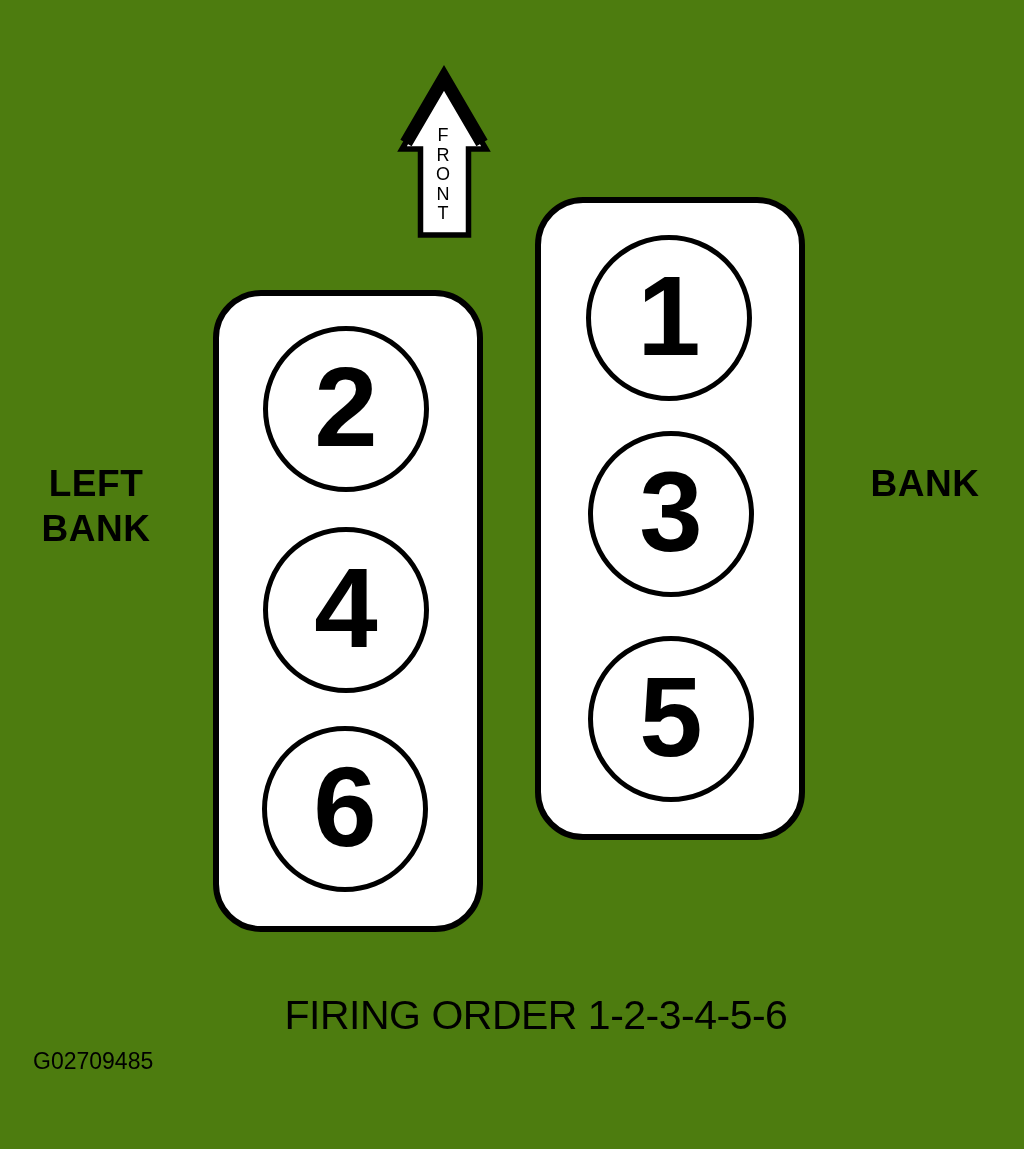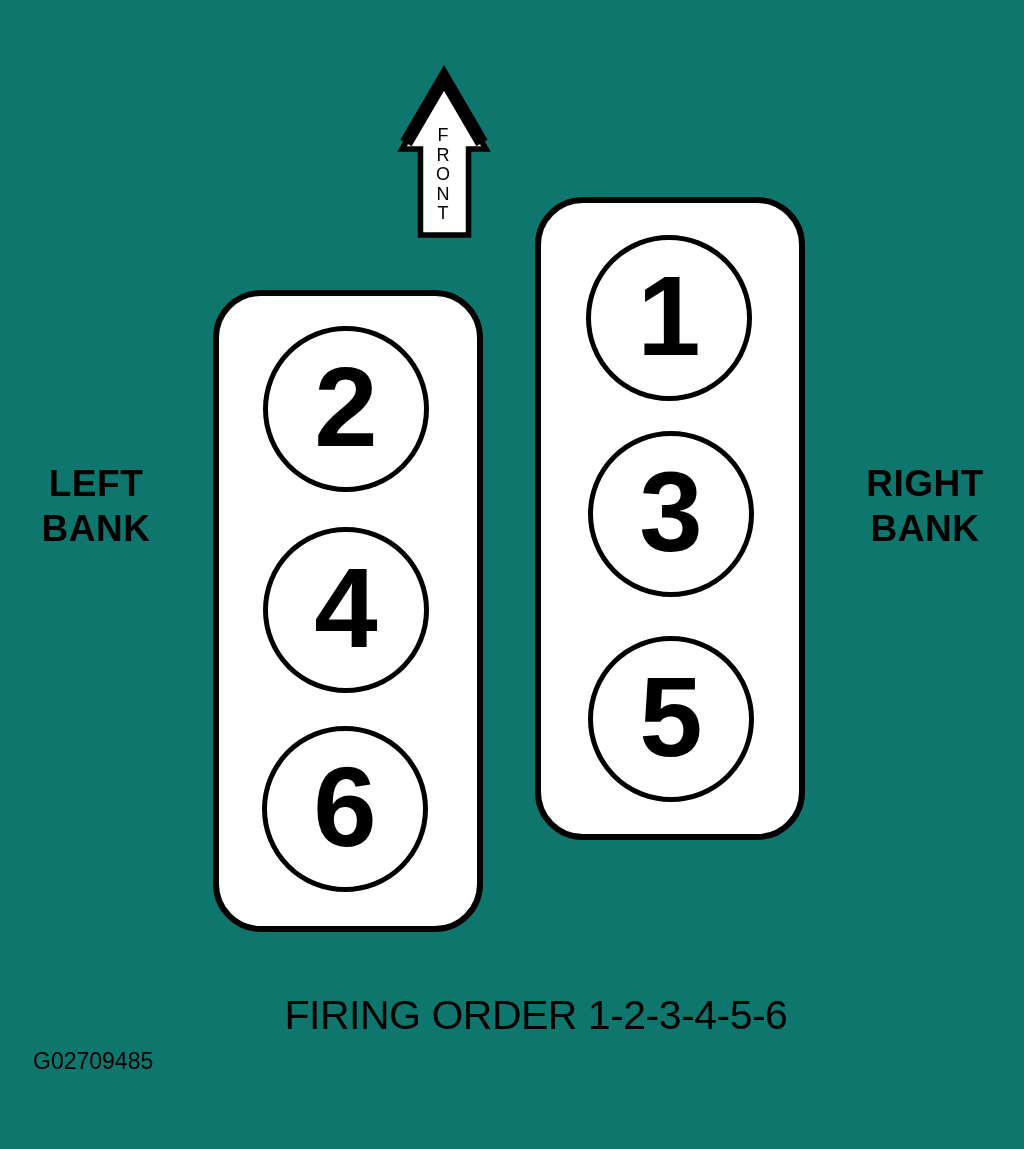--- a/index.html
+++ b/index.html
@@ -4,21 +4,21 @@
 <style>
   html, body {
     margin: 0;
     padding: 0;
     background: #ffffff;
   }
   .canvas {
     position: relative;
     width: 1024px;
     height: 1149px;
-    background: #0f766e;
+    background: #4d7c0f;
     font-family: "Liberation Sans", sans-serif;
     color: #000000;
     overflow: hidden;
   }
 
   
   .front-arrow-svg {
     position: absolute;
     left: 0;
     top: 0;
@@ -128,21 +128,20 @@
     <span>2</span>
   </div>
   <div class="cyl c4">
     <span>4</span>
   </div>
   <div class="cyl c6">
     <span>6</span>
   </div>
 
   <div class="bank-label right">
-    <div>RIGHT</div>
     <div>BANK</div>
   </div>
   <div class="bank right"></div>
   <div class="cyl c1">
     <span>1</span>
   </div>
   <div class="cyl c3">
     <span>3</span>
   </div>
   <div class="cyl c5">

